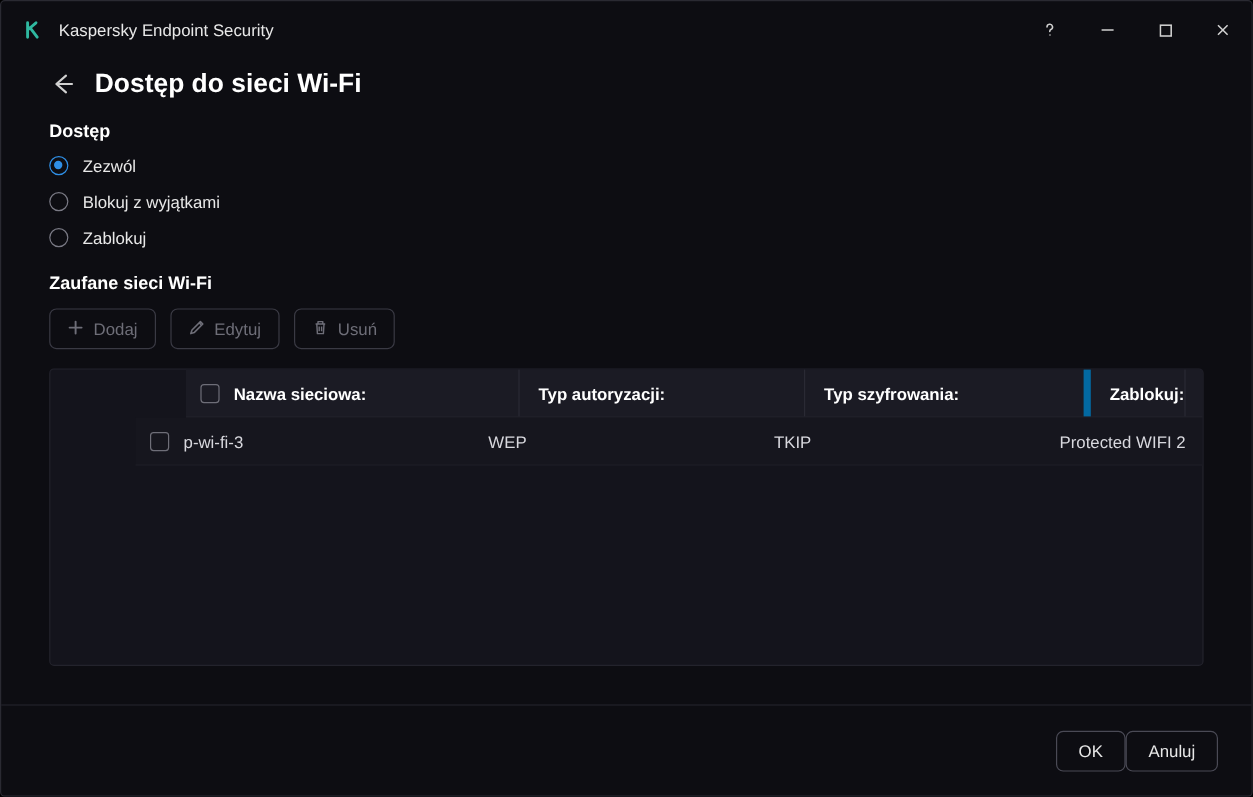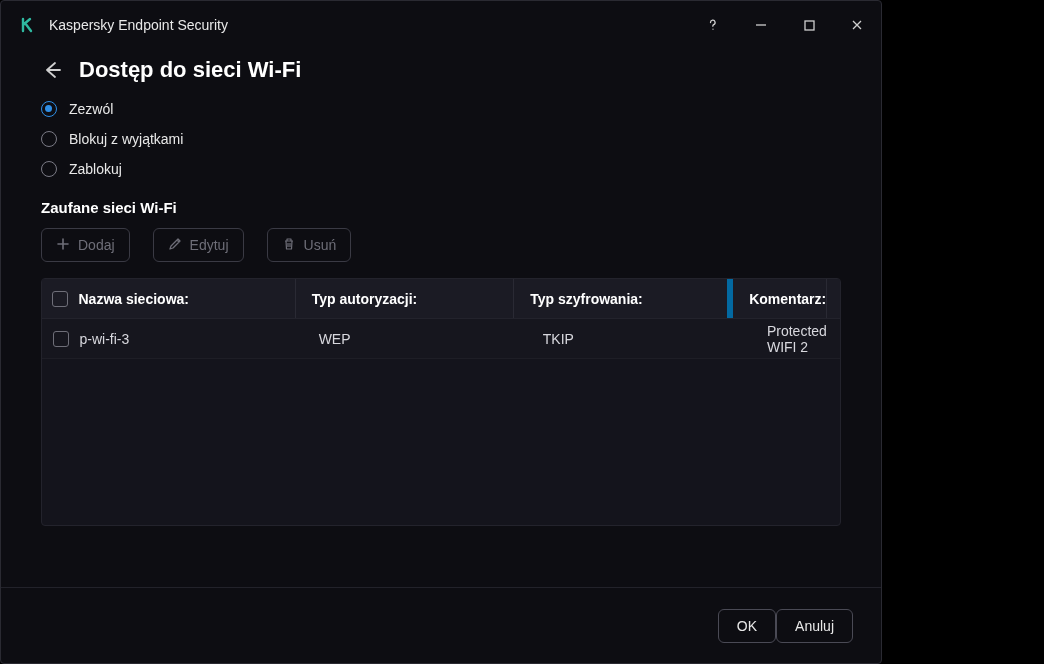--- a/index.html
+++ b/index.html
@@ -6,21 +6,21 @@
   body {
     background: #000;
     font-family: "Segoe UI", Arial, sans-serif;
     width: 1044px;
     height: 664px;
     overflow: hidden;
     color: #e8e8e8;
     font-size: 14px;
   }
   .window {
-    width: 882px;
+    width: 1044px;
     height: 664px;
     background: #0d0d12;
     border: 1px solid #2a2a32;
     border-radius: 4px;
     display: flex;
     flex-direction: column;
   }
   .titlebar {
     height: 48px;
     display: flex;
@@ -116,21 +116,21 @@
     left: 3px;
     top: 3px;
     width: 7px;
     height: 7px;
     background: #2f8fe6;
     border-radius: 50%;
   }
   .radio-label { color: #e8e8e8; }
   .toolbar {
     display: flex;
-    gap: 23px;
+    gap: 12px;
     margin-bottom: 16px;
   }
   .tool-btn {
     display: flex;
     align-items: center;
     gap: 8px;
     height: 34px;
     padding: 0 14px;
     border: 1px solid #3a3a44;
     border-radius: 6px;
@@ -140,20 +140,21 @@
     font-size: 14px;
   }
   .tool-btn svg { stroke: #6e6e78; }
   .table-wrap {
     border: 1px solid #23232c;
     border-radius: 4px;
     background: #14141c;
     height: 248px;
     display: flex;
     flex-direction: column;
+    align-items: flex-end;
   }
   .table-header {
     display: flex;
     height: 40px;
     background: #1b1b24;
     border-bottom: 1px solid #23232c;
     align-items: center;
     font-weight: 600;
     color: #fff;
     font-size: 14px;
@@ -242,20 +243,21 @@
 
     <div class="page-header">
       <span class="back-btn">
         <svg width="20" height="20" viewBox="0 0 20 20">
             <path d="M13 3 L5 10 L13 17 M5 10 L18 10" stroke="#d0d0d0" stroke-width="1.8" fill="none" stroke-linecap="round" stroke-linejoin="round"></path>
           </svg>
       </span>
       <h1 class="page-title">Dostęp do sieci Wi-Fi</h1>
     </div>
 
+    <div class="section-label">Dostęp</div>
 
     <div class="radio-group">
       <div class="radio-row">
         <span class="radio selected"></span>
         <span class="radio-label">Zezwól</span>
       </div>
       <div class="radio-row">
         <span class="radio"></span>
         <span class="radio-label">Blokuj z wyjątkami</span>
       </div>
@@ -295,21 +297,21 @@
     </div>
 
     <div class="table-wrap">
       <div class="table-header">
         <div class="col-check">
           <span class="checkbox"></span>
         </div>
         <div class="col-name">Nazwa sieciowa:</div>
         <div class="col-auth">Typ autoryzacji:</div>
         <div class="col-enc">Typ szyfrowania:</div>
-        <div class="col-comment">Komentarz:</div>
+        <div class="col-comment">Zablokuj:</div>
         <div class="col-scroll"></div>
       </div>
       <div class="table-body">
         <div class="row">
           <div class="col-check">
             <span class="checkbox"></span>
           </div>
           <div class="col-name">p-wi-fi-3</div>
           <div class="col-auth">WEP</div>
           <div class="col-enc">TKIP</div>

